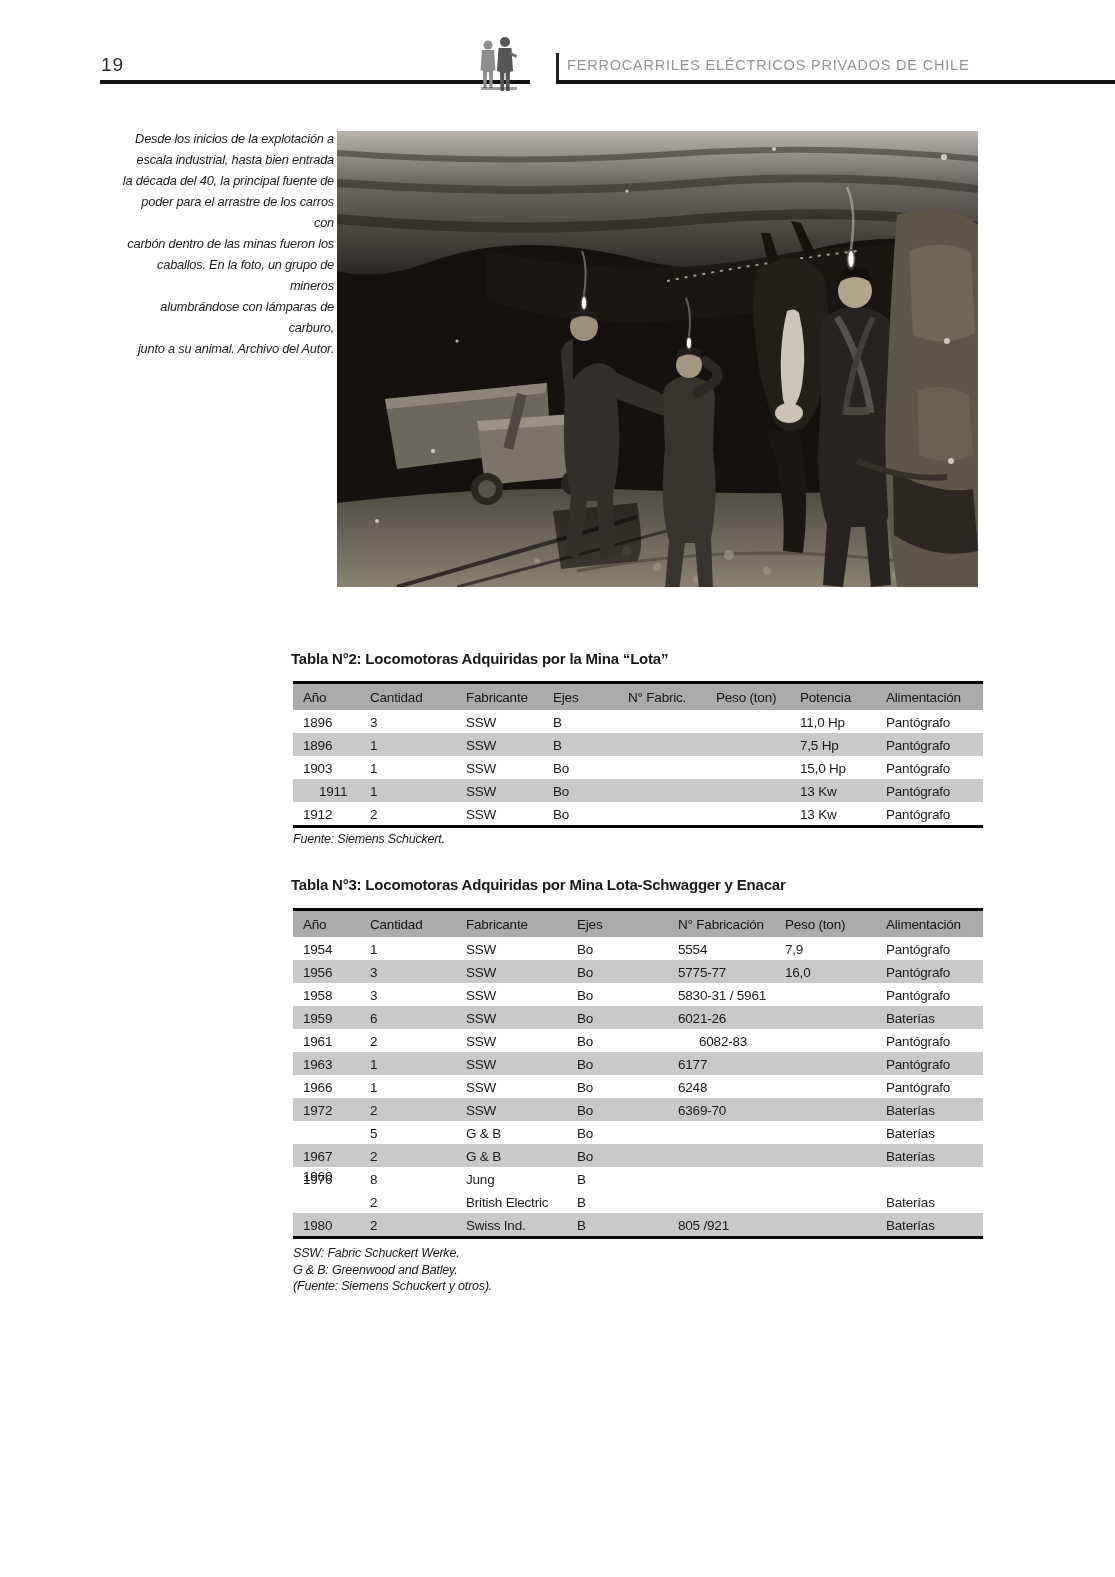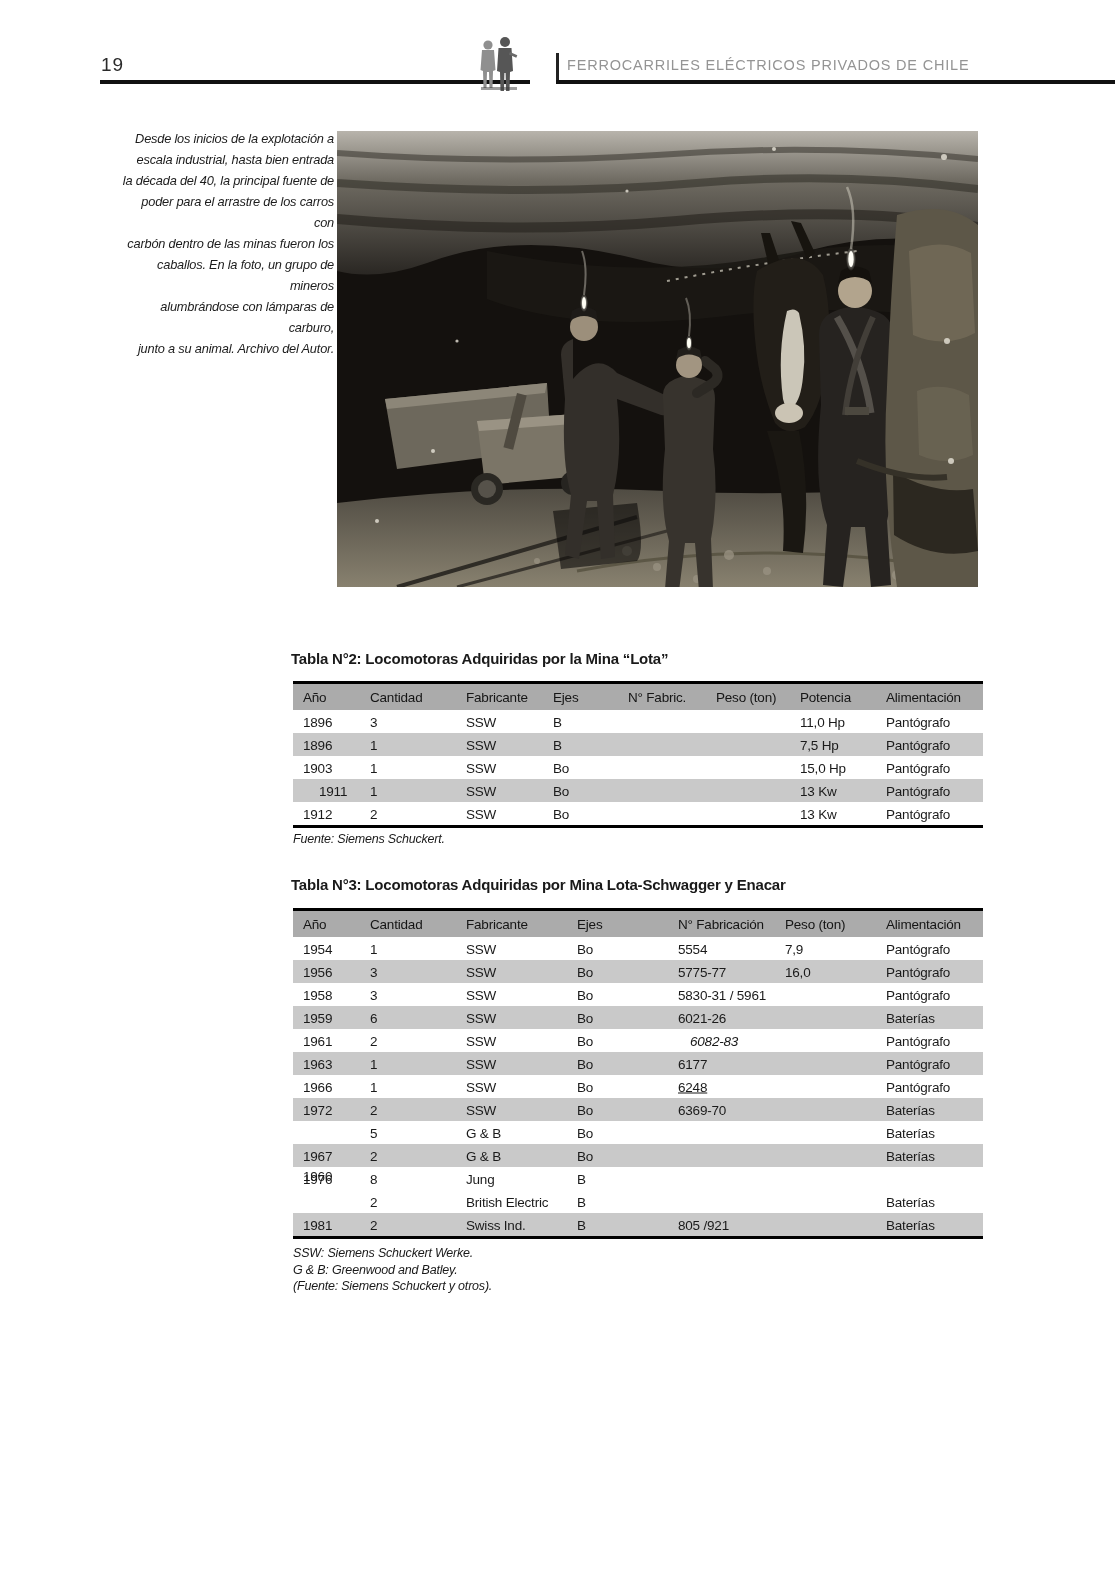--- a/index.html
+++ b/index.html
@@ -301,37 +301,37 @@
       <span class="cell" style="left: 173px;">SSW</span>
       <span class="cell" style="left: 284px;">Bo</span>
       <span class="cell" style="left: 385px;">6021-26</span>
       <span class="cell" style="left: 593px;">Baterías</span>
     </div>
     <div class="trow tdata">
       <span class="cell" style="left: 10px; text-align: center;">1961</span>
       <span class="cell" style="left: 77px;">2</span>
       <span class="cell" style="left: 173px;">SSW</span>
       <span class="cell" style="left: 284px;">Bo</span>
-      <span class="cell" style="left: 397px; font-style: italic;">6082-83</span>
+      <span class="cell" style="left: 406px;">6082-83</span>
       <span class="cell" style="left: 593px;">Pantógrafo</span>
     </div>
     <div class="trow tdata shaded">
       <span class="cell" style="left: 10px;">1963</span>
       <span class="cell" style="left: 77px;">1</span>
       <span class="cell" style="left: 173px;">SSW</span>
       <span class="cell" style="left: 284px;">Bo</span>
       <span class="cell" style="left: 385px;">6177</span>
       <span class="cell" style="left: 593px;">Pantógrafo</span>
     </div>
     <div class="trow tdata">
       <span class="cell" style="left: 10px;">1966</span>
       <span class="cell" style="left: 77px;">1</span>
       <span class="cell" style="left: 173px;">SSW</span>
       <span class="cell" style="left: 284px;">Bo</span>
-      <span class="cell" style="left: 385px; text-decoration: underline;">6248</span>
+      <span class="cell" style="left: 385px;">6248</span>
       <span class="cell" style="left: 593px;">Pantógrafo</span>
     </div>
     <div class="trow tdata shaded">
       <span class="cell" style="left: 10px;">1972</span>
       <span class="cell" style="left: 77px;">2</span>
       <span class="cell" style="left: 173px;">SSW</span>
       <span class="cell" style="left: 284px;">Bo</span>
       <span class="cell" style="left: 385px;">6369-70</span>
       <span class="cell" style="left: 593px;">Baterías</span>
     </div>
@@ -355,25 +355,25 @@
       <span class="cell" style="left: 173px;">Jung</span>
       <span class="cell" style="left: 284px;">B</span>
     </div>
     <div class="trow tdata">
       <span class="cell" style="left: 77px;">2</span>
       <span class="cell" style="left: 173px;">British Electric</span>
       <span class="cell" style="left: 284px;">B</span>
       <span class="cell" style="left: 593px;">Baterías</span>
     </div>
     <div class="trow tdata shaded">
-      <span class="cell" style="left: 10px;">1981</span>
+      <span class="cell" style="left: 10px;">1980</span>
       <span class="cell" style="left: 77px;">2</span>
       <span class="cell" style="left: 173px;">Swiss Ind.</span>
       <span class="cell" style="left: 284px;">B</span>
       <span class="cell" style="left: 385px;">805 /921</span>
       <span class="cell" style="left: 593px;">Baterías</span>
     </div>
   </div>
 <div class="abs footnotes" id="footnotes">
-    <div>SSW: Siemens Schuckert Werke.</div>
+    <div>SSW: Fabric Schuckert Werke.</div>
     <div>G &amp; B: Greenwood and Batley.</div>
     <div>(Fuente: Siemens Schuckert y otros).</div>
   </div>
 
 </body></html>

